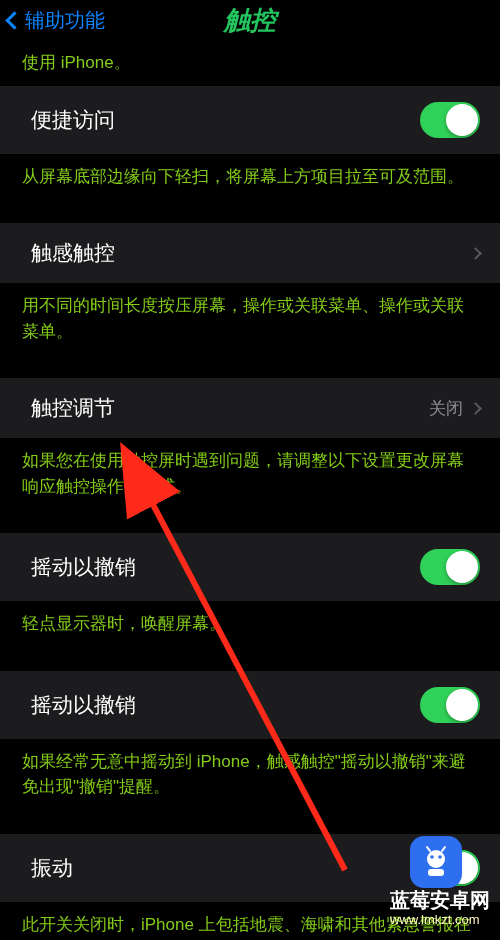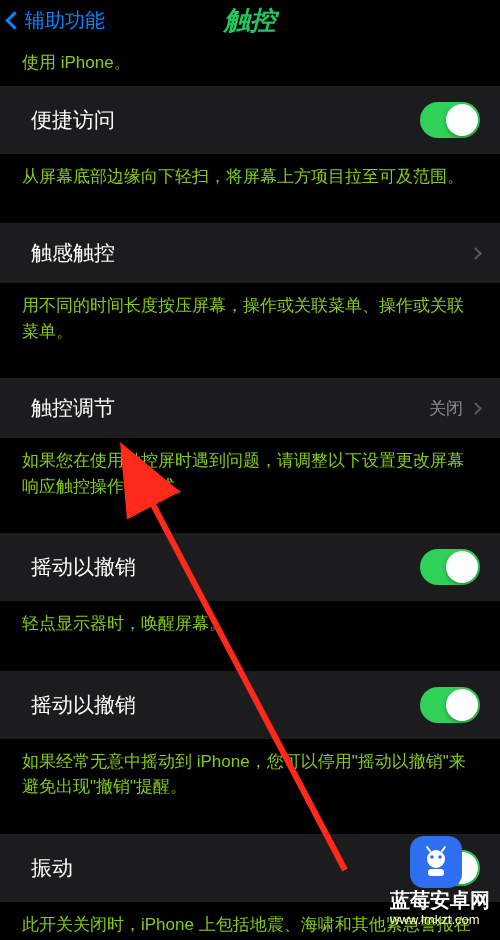--- a/index.html
+++ b/index.html
@@ -203,21 +203,21 @@
       <div class="toggle"></div>
     </div>
     <div class="footer-text">轻点显示器时，唤醒屏幕。</div>
   </div>
 
   <div class="section">
     <div class="row">
       <span class="row-label">摇动以撤销</span>
       <div class="toggle"></div>
     </div>
-    <div class="footer-text">如果经常无意中摇动到 iPhone，您可以停用"摇动以撤销"来避免出现"撤销"提醒。</div>
+    <div class="footer-text">如果经常无意中摇动到 iPhone，触感触控"摇动以撤销"来避免出现"撤销"提醒。</div>
   </div>
 
   <div class="section">
     <div class="row">
       <span class="row-label">振动</span>
       <div class="toggle"></div>
     </div>
     <div class="footer-text">此开关关闭时，iPhone 上包括地震、海啸和其他紧急警报在内的振动将全部停用。</div>
   </div>
 

